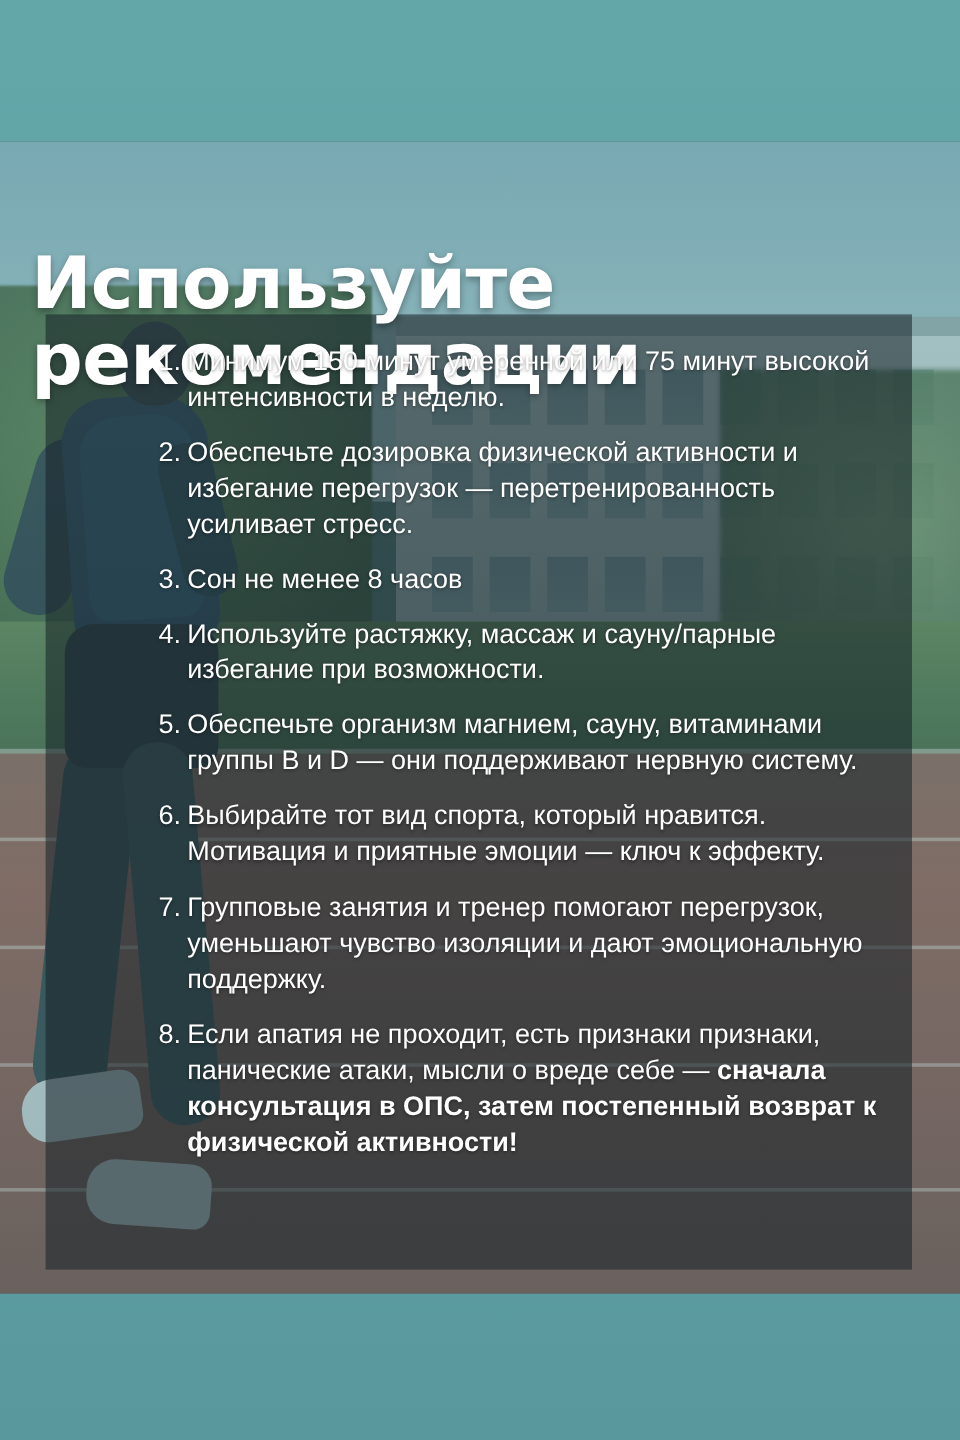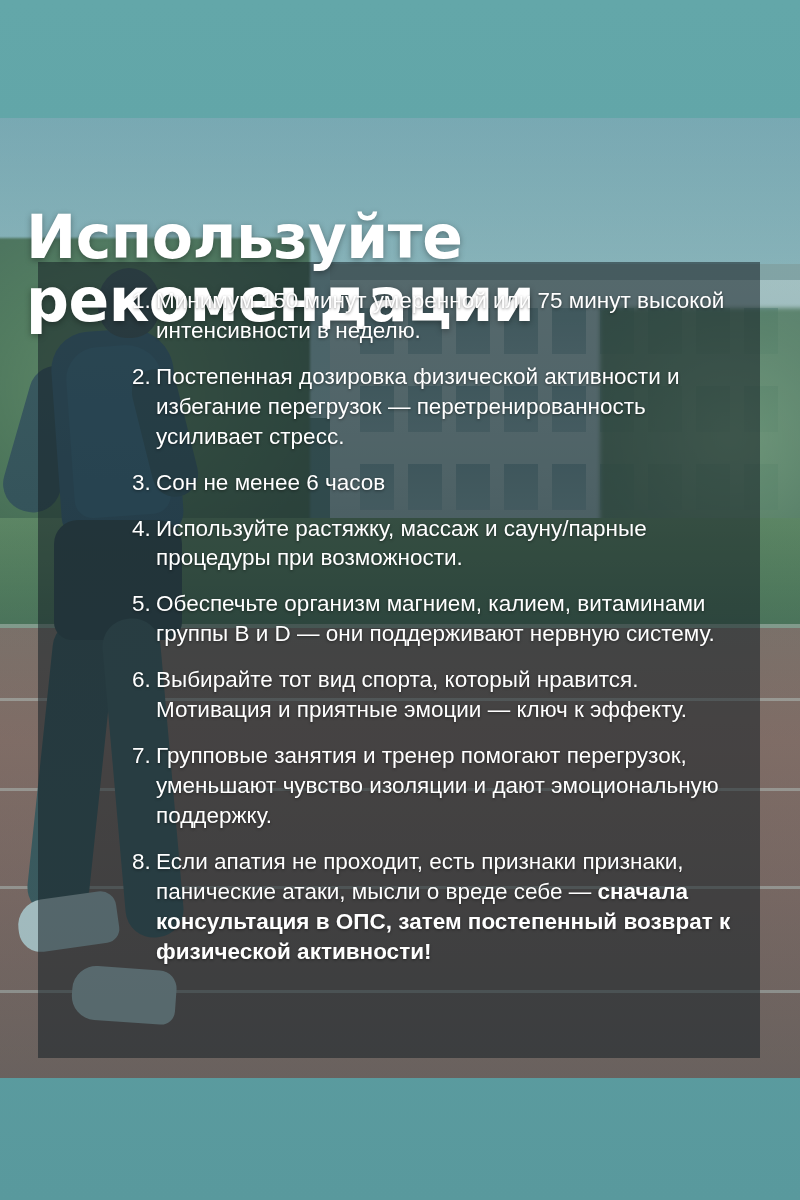--- a/index.html
+++ b/index.html
@@ -288,33 +288,33 @@
 
   <h1 class="title">Используйте рекомендации</h1>
 
   <ol class="list">
     <li class="list-item">
       <span class="num">1.</span>
       <span class="txt">Минимум 150 минут умеренной или 75 минут высокой интенсивности в неделю.</span>
     </li>
     <li class="list-item">
       <span class="num">2.</span>
-      <span class="txt">Постепенная дозировка физической активности и избегание перегрузок — перетренированность усиливает стресс.</span>
+      <span class="txt">Обеспечьте дозировка физической активности и избегание перегрузок — перетренированность усиливает стресс.</span>
     </li>
     <li class="list-item">
       <span class="num">3.</span>
-      <span class="txt">Сон не менее 6 часов</span>
+      <span class="txt">Сон не менее 8 часов</span>
     </li>
     <li class="list-item">
       <span class="num">4.</span>
-      <span class="txt">Используйте растяжку, массаж и сауну/парные процедуры при возможности.</span>
+      <span class="txt">Используйте растяжку, массаж и сауну/парные избегание при возможности.</span>
     </li>
     <li class="list-item">
       <span class="num">5.</span>
-      <span class="txt">Обеспечьте организм магнием, калием, витаминами группы B и D — они поддерживают нервную систему.</span>
+      <span class="txt">Обеспечьте организм магнием, сауну, витаминами группы B и D — они поддерживают нервную систему.</span>
     </li>
     <li class="list-item">
       <span class="num">6.</span>
       <span class="txt">Выбирайте тот вид спорта, который нравится. Мотивация и приятные эмоции — ключ к эффекту.</span>
     </li>
     <li class="list-item">
       <span class="num">7.</span>
       <span class="txt">Групповые занятия и тренер помогают перегрузок, уменьшают чувство изоляции и дают эмоциональную поддержку.</span>
     </li>
     <li class="list-item">

